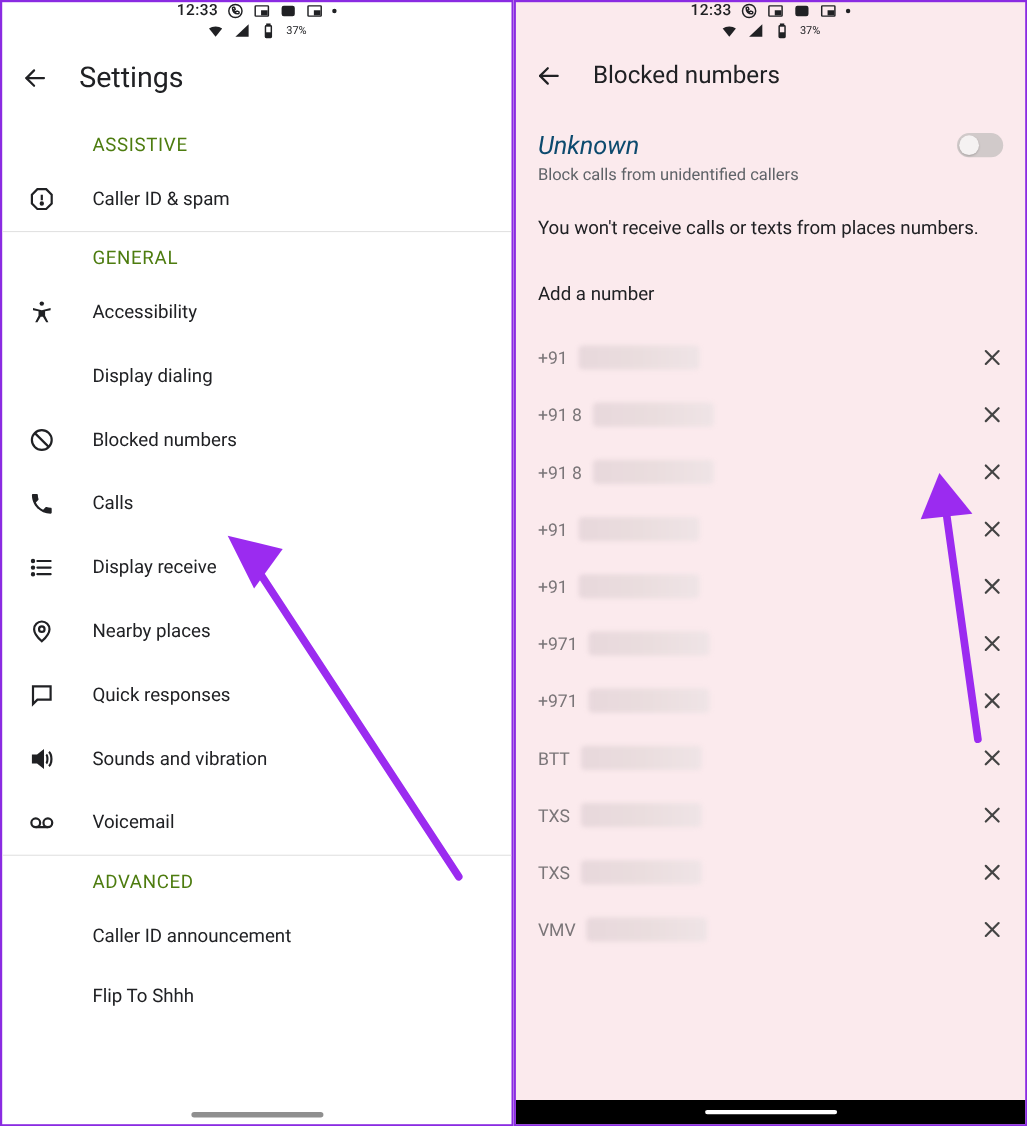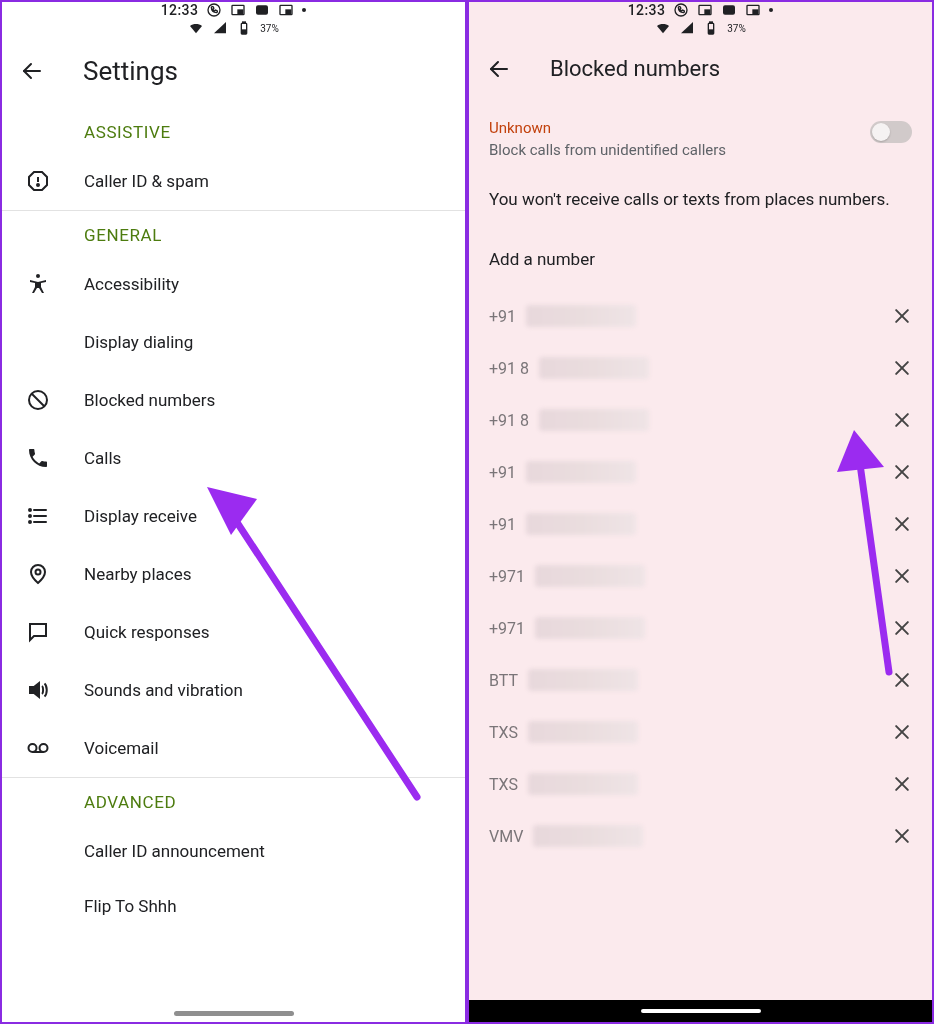--- a/index.html
+++ b/index.html
@@ -34,21 +34,21 @@
   .sb-left .time { font-weight: 500; letter-spacing: .4px; }
   .sb-icon { display: inline-flex; width: 16px; height: 16px; }
   .sb-icon svg { width: 100%; height: 100%; }
   .batt-text { font-size: 10px; margin-left: 0; }
   .dot { width:4px; height:4px; border-radius:50%; background:#202124; }
   
   .appbar {
     display: flex;
     align-items: center;
     padding: 20px 18px 22px 18px;
-    gap: 39px;
+    gap: 28px;
   }
   .appbar .back { width: 24px; height: 24px; color:#202124; }
   .appbar .back svg { width:100%; height:100%; }
   .appbar .title {
     font-size: 26px;
     font-weight: 400;
     color: #202124;
   }
   .appbar.small .title { font-size: 22px; }
   
@@ -74,21 +74,21 @@
   .row .label { font-size: 17px; color:#202124; }
   .divider { height:1px; background:#e2e2e2; }
   
   .unknown-row {
     display:flex;
     align-items:flex-start;
     padding: 16px 20px 10px 20px;
     gap: 12px;
   }
   .unknown-text { flex:1; }
-  .unknown-text .utitle { font-size:15px; color:#c2410c; margin-bottom:4px; }
+  .unknown-text .utitle { font-size:23px; color:#0c4a6e; margin-bottom:4px;font-style:italic; }
   .unknown-text .usub { font-size:15px; color:#5f6368; }
   .switch { position:relative; width:42px; height:22px; background:#d1caca; border-radius:11px; margin-top:2px; }
   .switch::after { content:""; position:absolute; left:2px; top:2px; width:18px; height:18px; background:#f5f2f2; border-radius:50%; box-shadow:0 1px 2px rgba(0,0,0,.2); }
   .info-text { padding: 18px 20px 0 20px; font-size:17px; color:#202124; line-height:1.5; }
   .info-text.add { padding-top: 34px; padding-bottom: 18px; }
   .num-row {
     display:flex;
     align-items:center;
     padding: 10px 20px;
     min-height: 52px;

